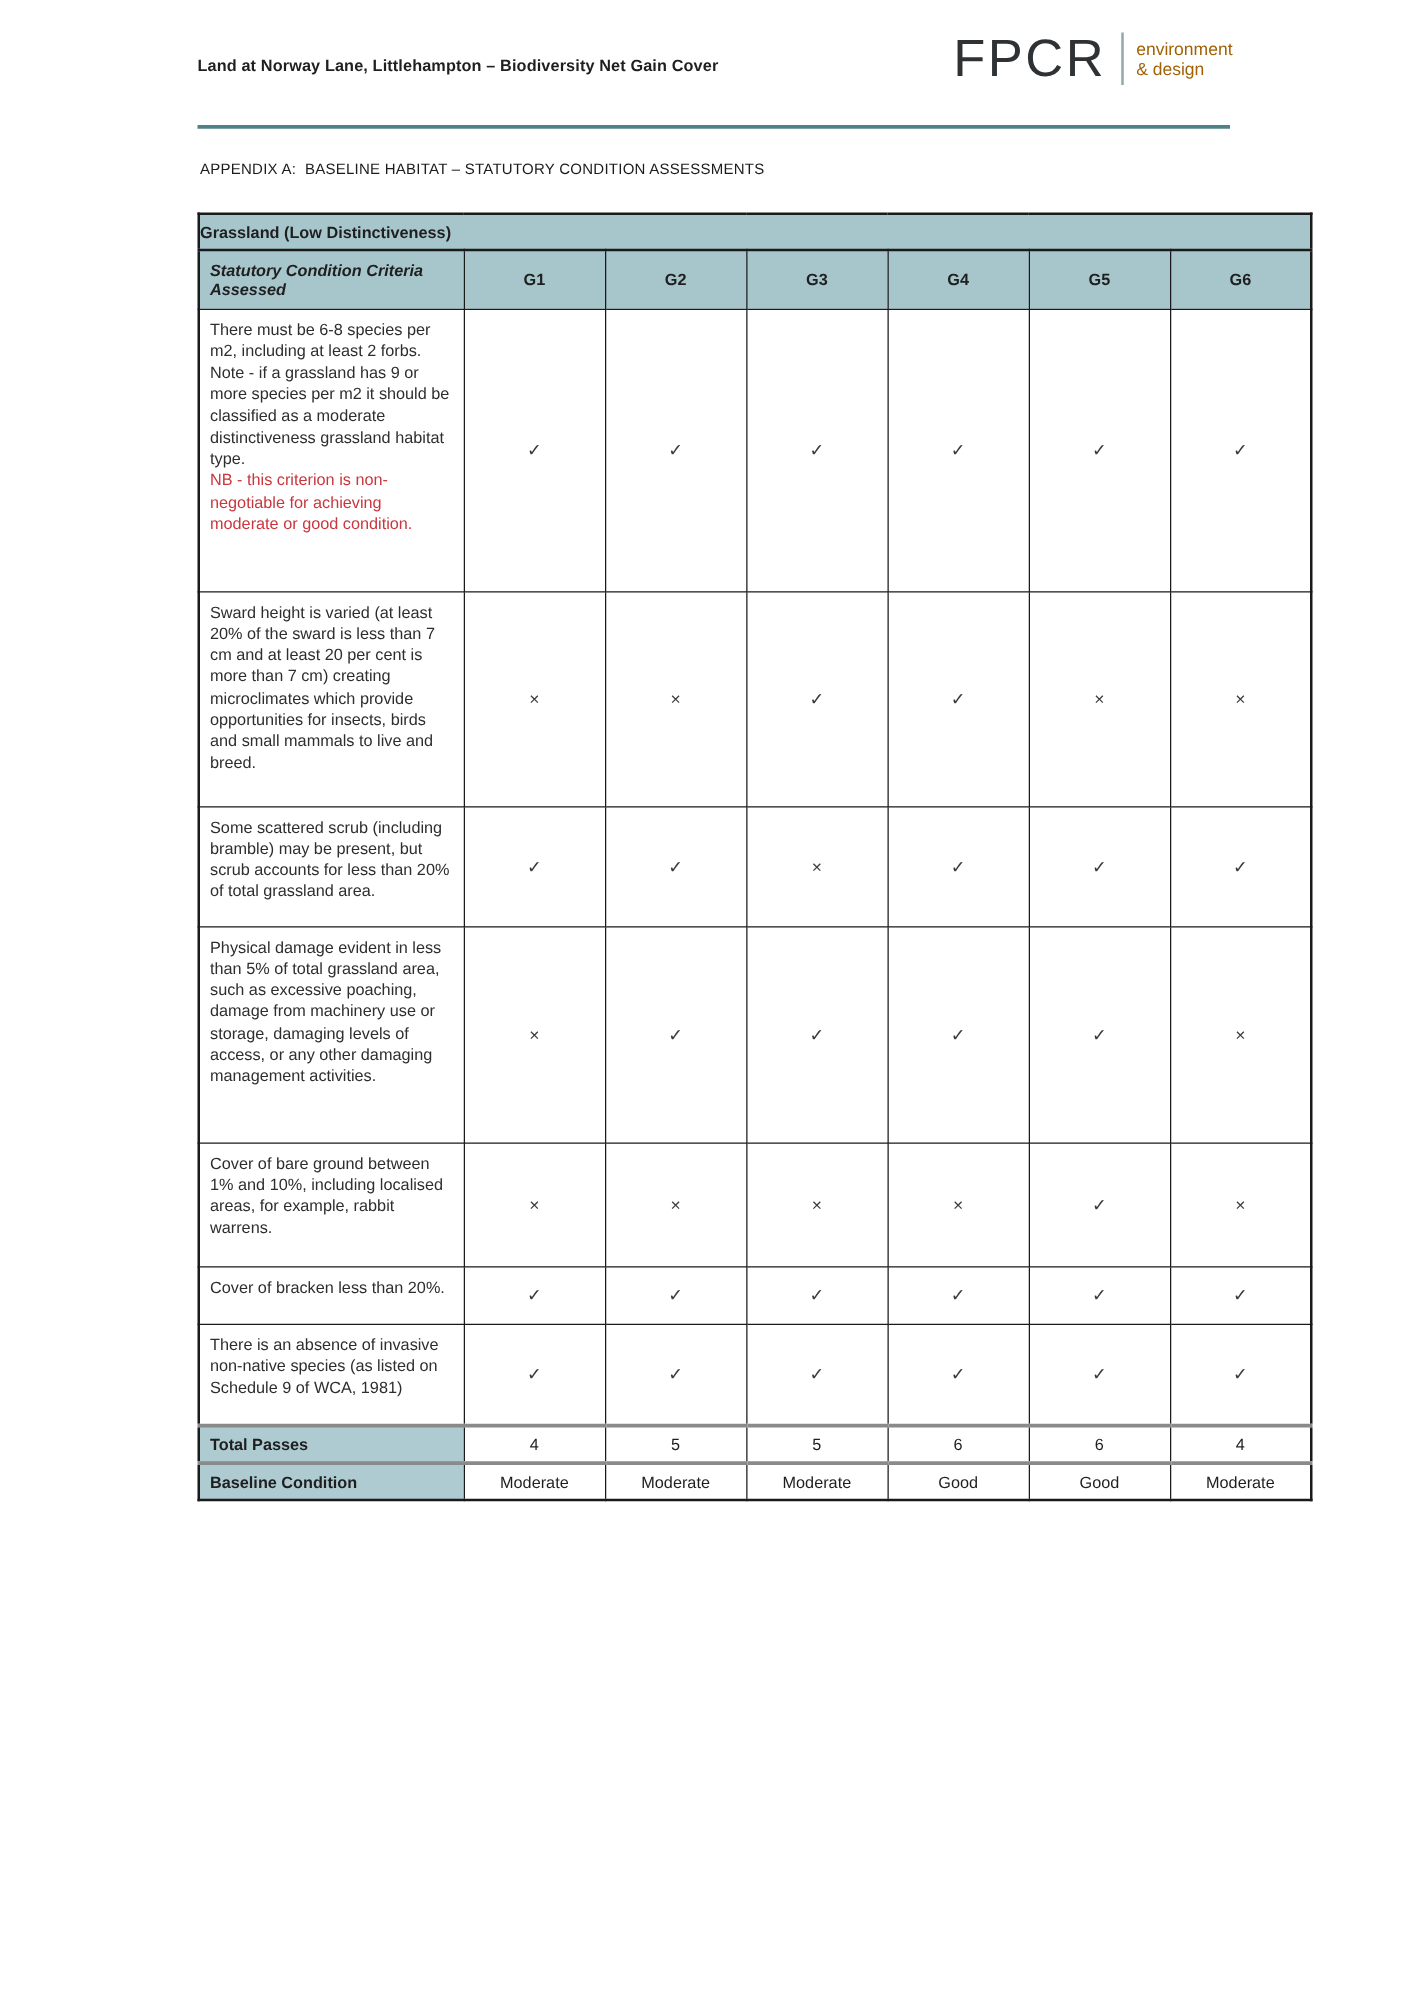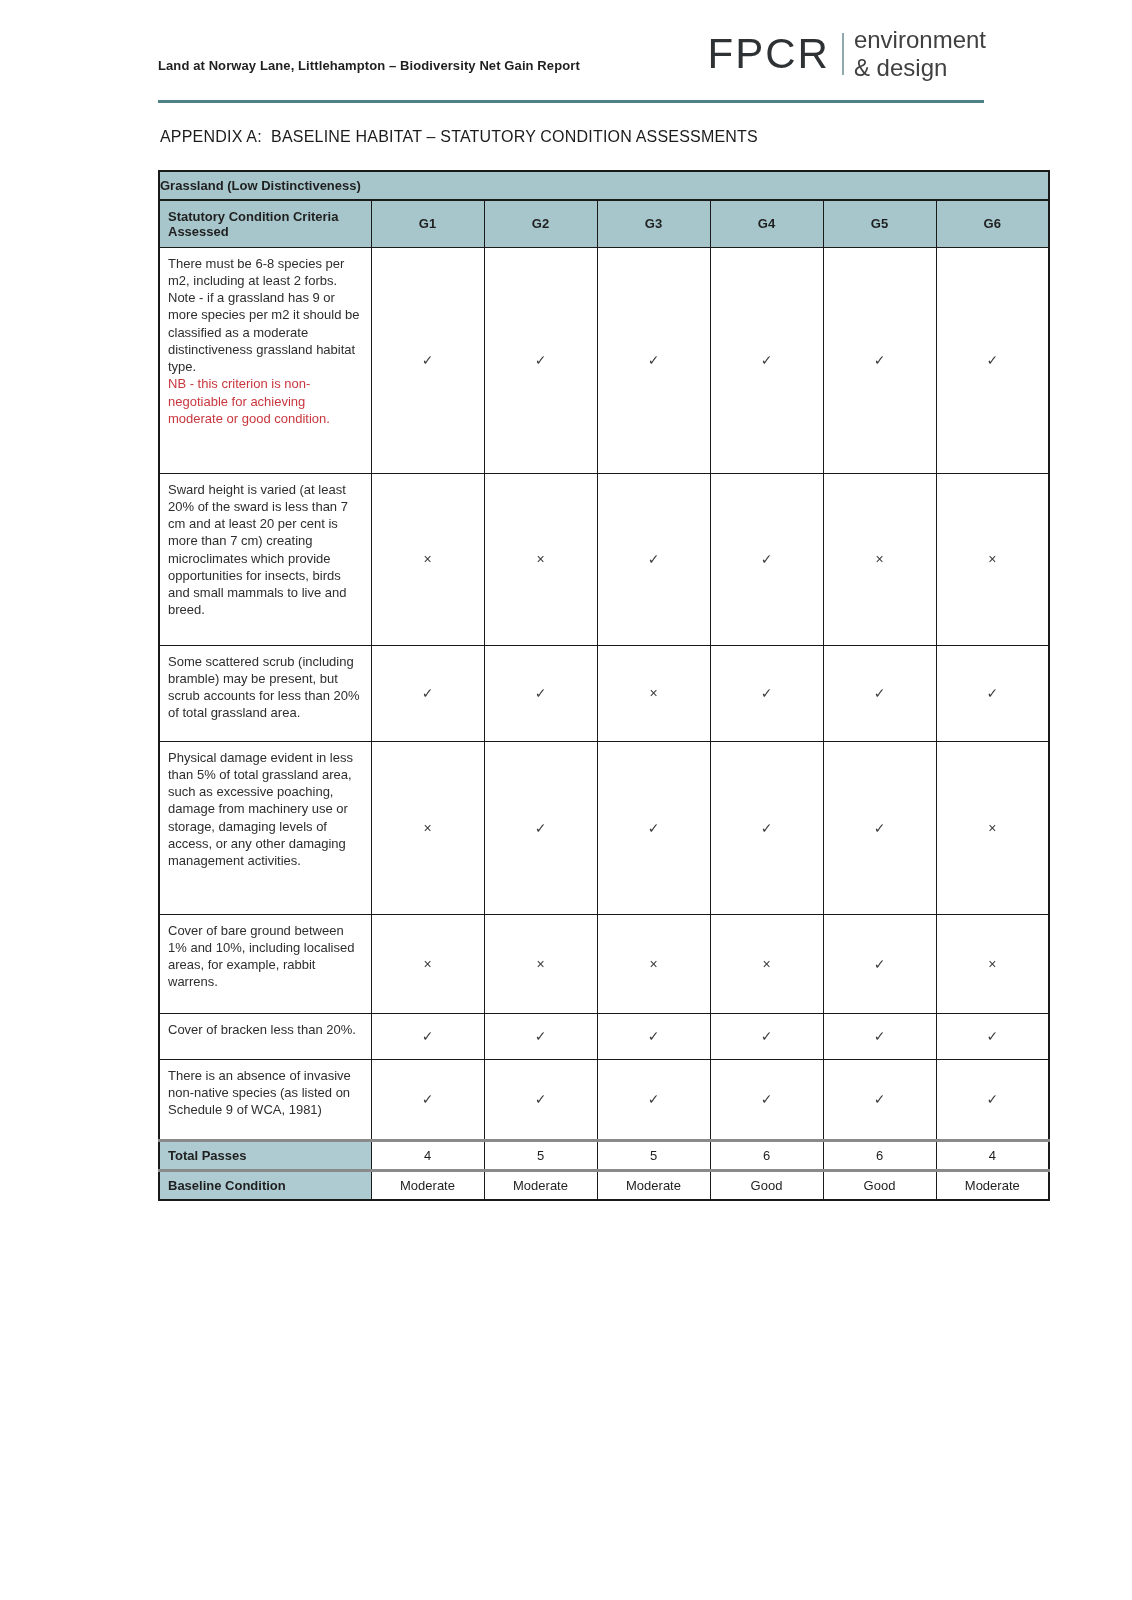--- a/index.html
+++ b/index.html
@@ -24,30 +24,30 @@
     padding-bottom:10px; letter-spacing:0.1px;
   }
   .logo { display:flex; align-items:center; padding-bottom:2px; }
   .logo-acronym {
     font-size:42px; font-weight:300; color:#2e3234;
     letter-spacing:2px; line-height:1;
   }
   .logo-divider {
     width:2px; height:42px; background:#8fa9ad; margin:0 10px 0 12px;
   }
-  .logo-tagline { font-size:24px; color:#404040; line-height:1.15; }
+  .logo-tagline { font-size:14px; color:#a16207; line-height:1.15; }
 
   .header-rule {
     position:absolute; left:158px; top:100px; width:826px; height:3px;
     background:#4e8287;
   }
 
   .appendix-title {
     position:absolute; left:160px; top:128px;
-    font-size:16px; font-weight:400; color:#1c1c1c;
+    font-size:12px; font-weight:400; color:#1c1c1c;
     letter-spacing:0.2px; white-space:pre-wrap;
   }
 
   
   table.assessment-table {
     position:absolute; left:158px; top:170px;
     border-collapse:collapse;
     table-layout:fixed;
     width:890px;
     font-size:13px;
@@ -63,21 +63,21 @@
   .group-header-row th {
     background:#a7c6cc; height:29px;
     font-size:13px; font-weight:700; text-align:left;
     border-bottom:2.5px solid #1a1a1a;
   }
   .col-header-row th {
     background:#a7c6cc; height:47px;
     font-size:13px; font-weight:700;
   }
   .col-header-row th.criteria-header {
-    text-align:left; padding:4px 8px; vertical-align:middle;
+    text-align:left; padding:4px 8px; vertical-align:middle;font-style:italic;
   }
   .col-header-row th.g-header { text-align:center; vertical-align:middle; }
 
   td.criteria-cell {
     vertical-align:top; padding:7px 8px 6px 8px;
     line-height:1.33; color:#2e2e2e;
   }
   .criteria-note { display:block; color:#c8373e; }
   td.mark-cell {
     text-align:center; vertical-align:middle;
@@ -104,21 +104,21 @@
     text-align:center; vertical-align:middle; height:30px;
     color:#1f1f1f;
   }
 </style>
 </head>
 <body>
 
 <div class="page">
 
   <div class="page-header">
-    <div class="report-title">Land at Norway Lane, Littlehampton – Biodiversity Net Gain Report</div>
+    <div class="report-title">Land at Norway Lane, Littlehampton – Biodiversity Net Gain Cover</div>
     <div class="logo">
       <span class="logo-acronym">FPCR</span>
       <span class="logo-divider"></span>
       <span class="logo-tagline">
         <div>environment</div>
         <div>&amp; design</div>
       </span>
     </div>
   </div>
 

